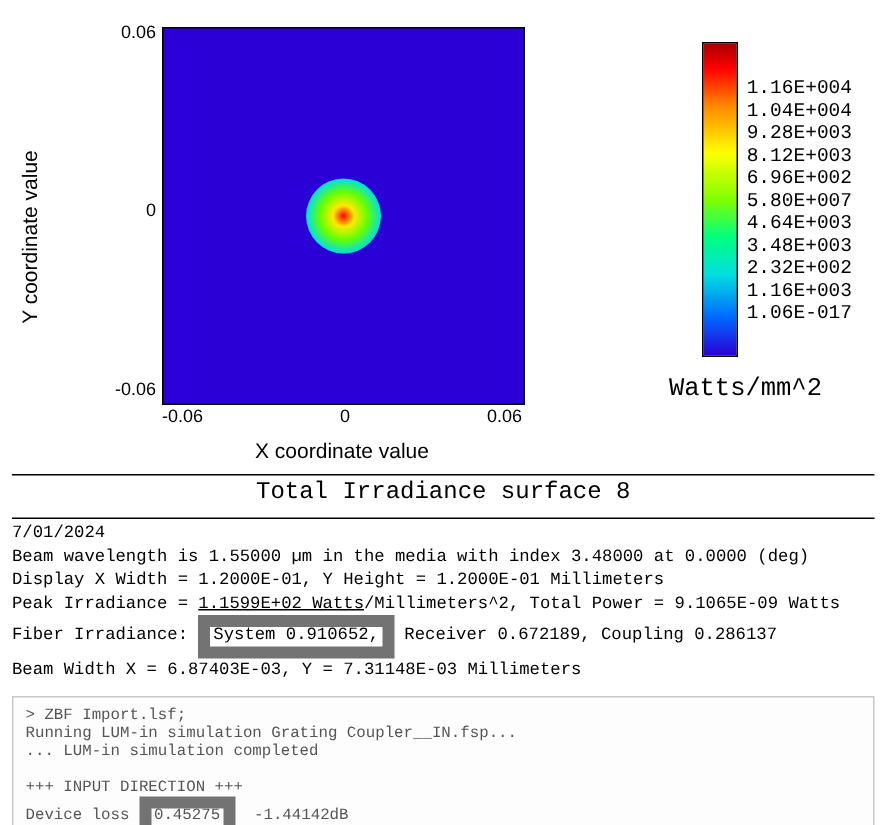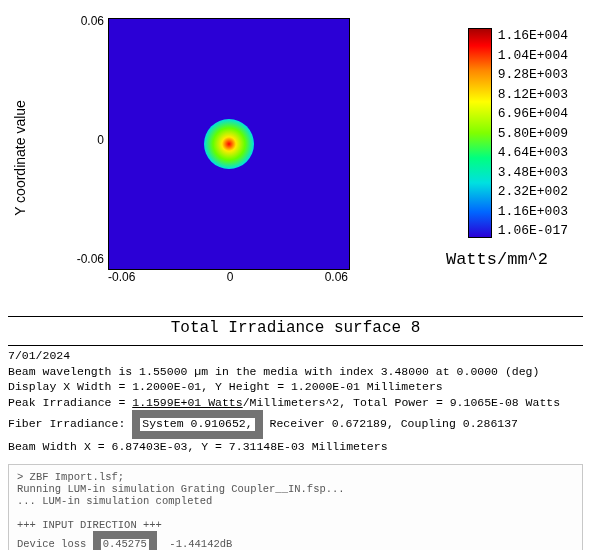--- a/index.html
+++ b/index.html
@@ -80,21 +80,21 @@
     border: 1px solid #000;
     background: linear-gradient(to bottom,
       #a80000 0%, #ff0000 8%, #ff8800 20%, #ffff00 35%,
       #80ff00 50%, #00ff80 62%, #00e0e0 74%, #0066ff 88%, #2b00d6 100%);
   }
   .cb-ticks {
     margin-left: 6px;
     height: 210px;
     display: flex;
     flex-direction: column;
-    justify-content: space-between;
+    justify-content: center;
     font-family: "Courier New", monospace;
     font-size: 13px;
   }
   .cb-unit {
     position: absolute;
     right: 20px;
     top: 242px;
     font-family: "Courier New", monospace;
     font-size: 17px;
   }
@@ -149,48 +149,49 @@
   <div class="heatmap">
     <div class="spot s1"></div>
   </div>
 
   <div class="x-ticks">
     <span>-0.06</span>
     <span>0</span>
     <span>0.06</span>
   </div>
 
+  <div class="x-label">X coordinate value</div>
 
   <div class="colorbar-wrap">
     <div class="colorbar"></div>
     <div class="cb-ticks">
       <span>1.16E+004</span>
       <span>1.04E+004</span>
       <span>9.28E+003</span>
       <span>8.12E+003</span>
-      <span>6.96E+004</span>
-      <span>5.80E+009</span>
+      <span>6.96E+002</span>
+      <span>5.80E+007</span>
       <span>4.64E+003</span>
       <span>3.48E+003</span>
       <span>2.32E+002</span>
       <span>1.16E+003</span>
       <span>1.06E-017</span>
     </div>
   </div>
   <div class="cb-unit">Watts/mm^2</div>
 </div>
 
 <div class="hr"></div>
 <div class="title-line">Total Irradiance surface 8</div>
 <div class="hr"></div>
 
 <div class="console"><span>7/01/2024</span>
 <span>Beam wavelength is 1.55000 µm in the media with index 3.48000 at 0.0000 (deg)</span>
 <span>Display X Width = 1.2000E-01, Y Height = 1.2000E-01 Millimeters</span>
-<span>Peak Irradiance = </span><u>1.1599E+01 Watts</u><span>/Millimeters^2, Total Power = 9.1065E-08 Watts</span>
+<span>Peak Irradiance = </span><u>1.1599E+02 Watts</u><span>/Millimeters^2, Total Power = 9.1065E-09 Watts</span>
 <span>Fiber Irradiance: </span><span class="hl-red">System 0.910652,</span><span> Receiver 0.672189, Coupling 0.286137</span>
 <span>Beam Width X = 6.87403E-03, Y = 7.31148E-03 Millimeters</span></div>
 
 <div class="script-box">
   <div class="script-body"><span>&gt; ZBF Import.lsf;</span>
 <span>Running LUM-in simulation Grating Coupler__IN.fsp...</span>
 <span>... LUM-in simulation completed</span>
 <span></span>
 <span>+++ INPUT DIRECTION +++</span>
 <span>Device loss </span><span class="hl-red">0.45275</span><span>  -1.44142dB</span>

